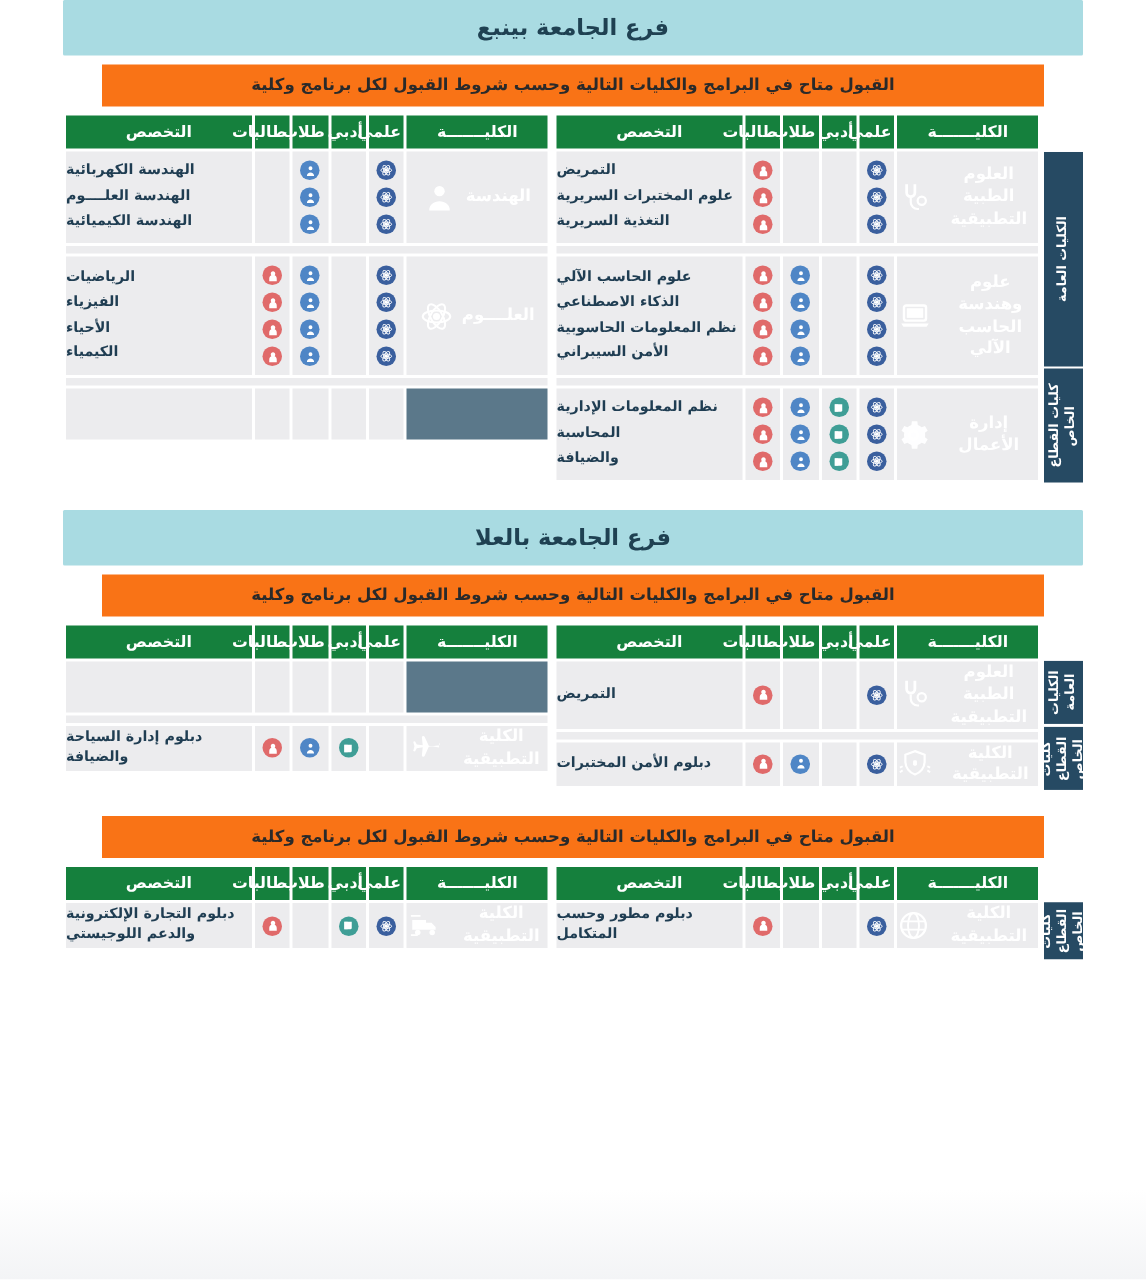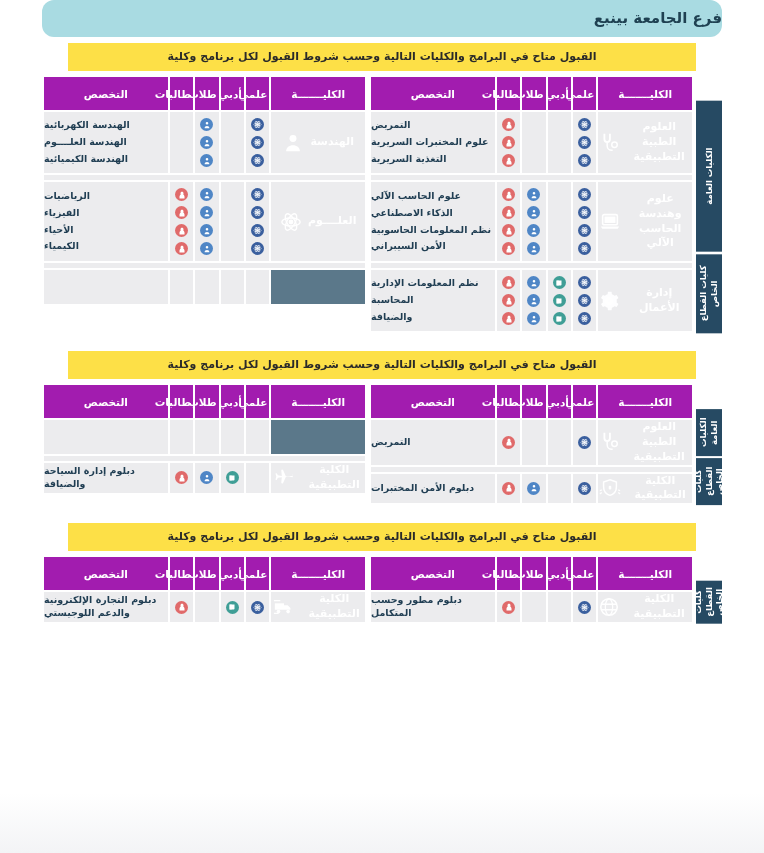--- a/index.html
+++ b/index.html
@@ -30,28 +30,29 @@
   }
 
   .branch-block { padding: 0 42px; margin-bottom: 18px; position: relative; z-index:2;}
 
   
   .branch-title {
     background: #a9dbe2;
     color: #1f4152;
     font-size: 15px;
     font-weight: bold;
+    text-align: center;
     padding: 9px 0 10px;
-    border-radius: 12px;
+    border-radius: 1px;
     letter-spacing: .2px;
   }
 
   
   .branch-sub {
-    background: #fde047;
+    background: #f97316;
     color: #2a2a2a;
     font-size: 11px;
     font-weight: bold;
     text-align: center;
     padding: 7px 0 8px;
     margin: 6px 26px 0 26px;
   }
 
   
   .tbl-wrap {
@@ -77,28 +78,28 @@
     display:flex; align-items:center; justify-content:center;
     padding: 4px 1px;
     white-space: pre-line;
   }
 
   .half { flex: 1 1 0; display:flex; flex-direction:column; }
 
   table.grid { width: 100%; border-collapse: separate; border-spacing: 2px; table-layout: fixed; }
 
   table.grid th {
-    background: #a21caf;
+    background: #15803d;
     color: #ffffff;
     font-size: 10.5px;
     font-weight: bold;
     padding: 5px 2px;
     text-align: center;
     vertical-align: middle;
-    height: 33px;
+    height: 22px;
   }
   th.th-tiny { font-size: 5.2px; padding: 3px 0; letter-spacing: -0.2px; }
   th.th-college { letter-spacing: 2.5px; }
 
   table.grid td {
     background: #ececee;
     vertical-align: middle;
     padding: 0;
   }
 
@@ -704,20 +705,21 @@
                   <div class="mark-stack" style="min-height: 34px;"></div>
                 </td>
                 <td class="spec-cell">&nbsp;</td>
               </tr>
             </tbody>
           </table>
         </div>
       </div>
     </div>
     <div class="branch-block">
+      <div class="branch-title">فرع الجامعة بالعلا</div>
       <div class="branch-sub">القبول متاح في البرامج والكليات التالية وحسب شروط القبول لكل برنامج وكلية</div>
       <div class="tbl-wrap">
         <div class="side-rail">
           <div style="height: 24px;"></div>
           <div class="side-label" style="flex: 1 1 0px;">الكليات العامة</div>
           <div class="side-label" style="flex: 1 1 0px;">كليات القطاع الخاص</div>
         </div>
         <div class="half">
           <table class="grid">
             <thead>

